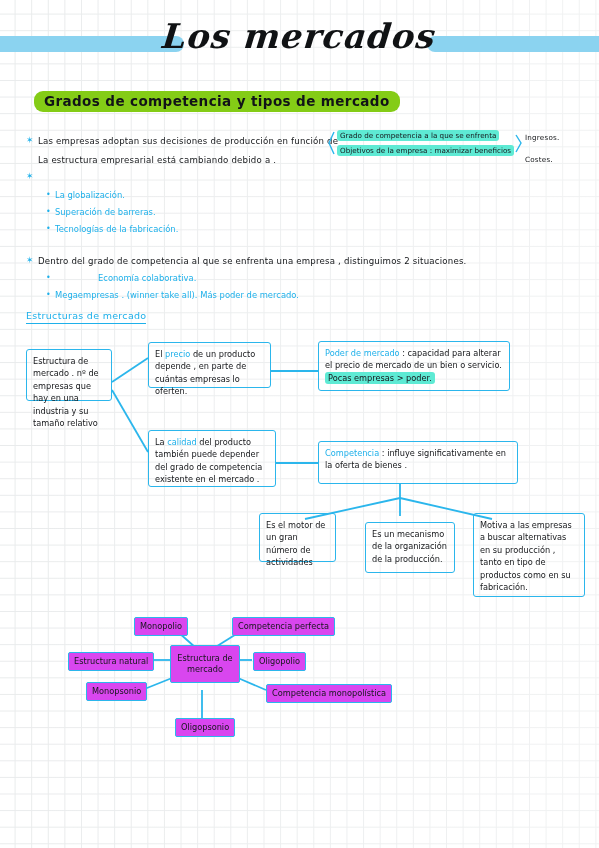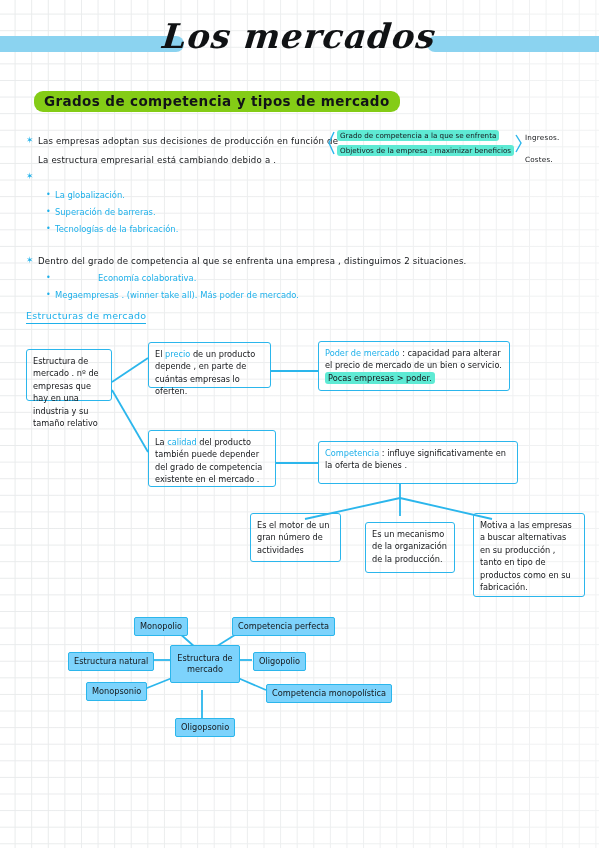--- a/index.html
+++ b/index.html
@@ -107,21 +107,21 @@
   }
   .mini{
     position:absolute;
     border:1.6px solid #2bb6ec;
     border-radius:2px;
     box-sizing:border-box;
     padding:3px 5px;
     font-size:8.2px;
     line-height:11px;
     color:#15171a;
-    background:#7dd3fc;
+    background:#d946ef;
     white-space:nowrap;
   }
   .mini.multi{white-space:normal;text-align:center;line-height:11.5px;}
 
   svg.overlay{position:absolute;left:0;top:0;width:599px;height:848px;pointer-events:none;}
 </style>
 </head>
 <body>
 
 <div id="paper"></div>
@@ -207,21 +207,21 @@
   </div>
 
   <div class="box" style="left:318px;top:341px;width:192px;height:50px;">
     <span class="blue">Poder de mercado</span><span> : capacidad para alterar el precio de mercado de un bien o servicio. </span><span class="hlbox">Pocas empresas &gt; poder.</span>
   </div>
 
   <div class="box" style="left:318px;top:441px;width:200px;height:43px;">
     <span class="blue">Competencia</span><span> : influye significativamente en la oferta de bienes .</span>
   </div>
 
-  <div class="box" style="left:250px;top:513px;width:91px;height:49px;">Es el motor de un gran número de actividades</div>
+  <div class="box" style="left:259px;top:513px;width:77px;height:49px;">Es el motor de un gran número de actividades</div>
   <div class="box" style="left:365px;top:522px;width:90px;height:51px;">Es un mecanismo de la organización de la producción.</div>
   <div class="box" style="left:473px;top:513px;width:112px;height:84px;">Motiva a las empresas a buscar alternativas en su producción , tanto en tipo de productos como en su fabricación.</div>
 
   <svg class="overlay">
 
     <path d="M196,648 L178,632" stroke="#2bb6ec" stroke-width="1.8" fill="none"></path>
     <path d="M214,648 L246,628" stroke="#2bb6ec" stroke-width="1.8" fill="none"></path>
     <path d="M172,660 L150,660" stroke="#2bb6ec" stroke-width="1.8" fill="none"></path>
     <path d="M238,660 L252,660" stroke="#2bb6ec" stroke-width="1.8" fill="none"></path>
     <path d="M172,678 L142,690" stroke="#2bb6ec" stroke-width="1.8" fill="none"></path>

